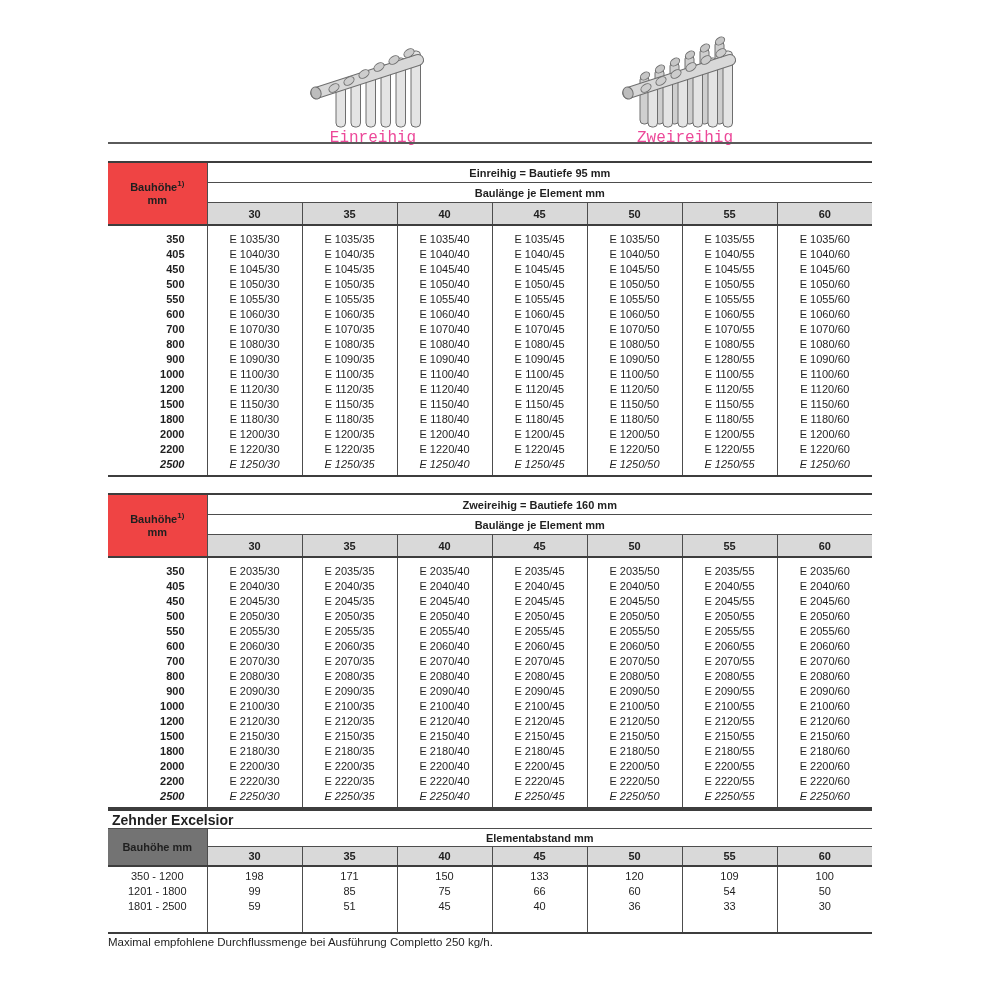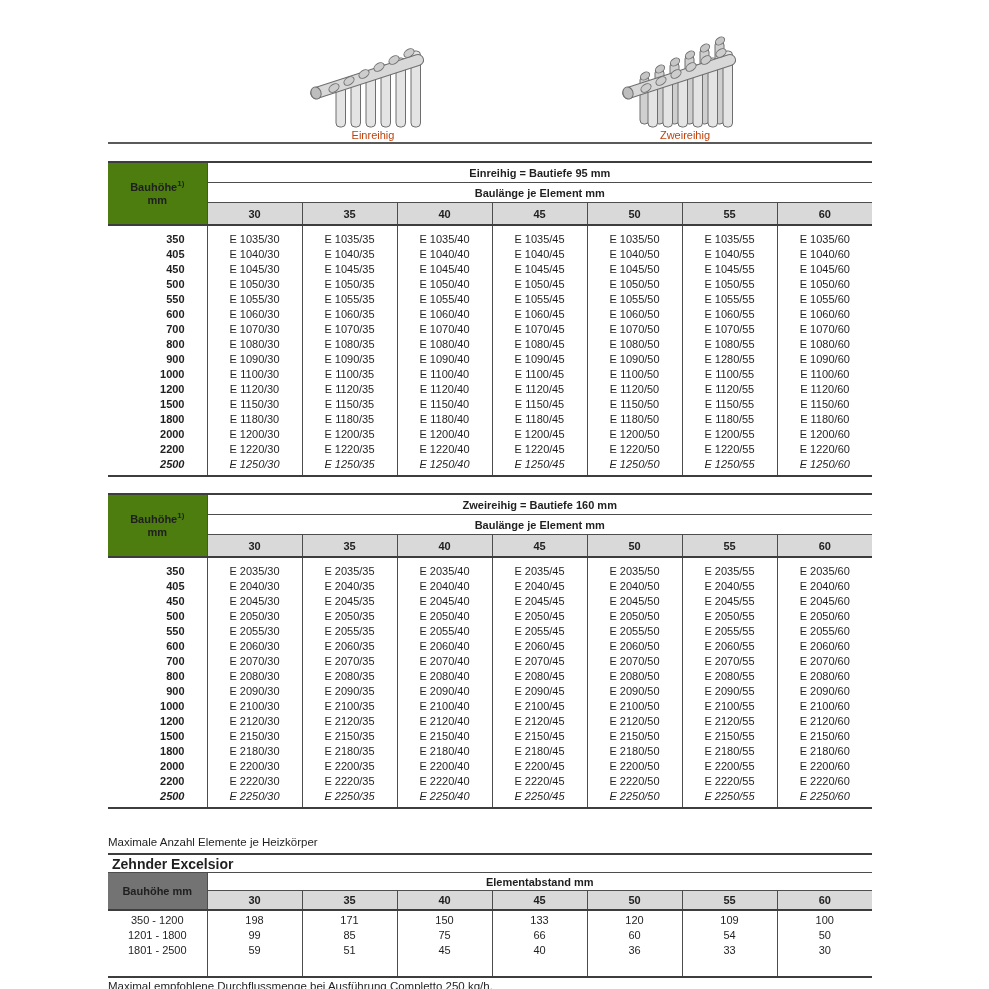--- a/index.html
+++ b/index.html
@@ -2,34 +2,34 @@
 <html><head>
 <meta charset="utf-8">
 <style>
   html,body{margin:0;padding:0;background:#ffffff;}
   body{width:989px;height:989px;font-family:"Liberation Sans", sans-serif;color:#1f1f1f;position:relative;overflow:hidden;}
 
   .fig{position:absolute;width:140px;top:8px;text-align:center;}
   .fig-ein{left:263px;}
   .fig-zwei{left:575px;}
   .fig svg{display:block;margin:0 auto;}
-  .fig .caption{font-size:11px;margin-top:1px;color:#c2410c;}
+  .fig .caption{font-size:16px;margin-top:1px;color:#ec4899;font-family:Liberation Mono, monospace;}
 
   .rule{position:absolute;top:142px;left:108px;width:764px;border-top:2px solid #5a5a5a;height:0;}
 
   .content{position:absolute;top:161px;left:108px;width:764px;}
 
   table{border-collapse:collapse;table-layout:fixed;width:764px;}
   col.c0{width:99px;}
   col.cd{width:95px;}
 
   
   .model-table{border-top:2px solid #3d3d3d;border-bottom:2px solid #3d3d3d;}
   .model-table th{font-size:11px;font-weight:bold;padding:0;}
-  .model-table .corner{background:#4d7c0f;border-right:1px solid #4d4d4d;border-bottom:2px solid #3d3d3d;line-height:13px;vertical-align:middle;}
+  .model-table .corner{background:#ef4444;border-right:1px solid #4d4d4d;border-bottom:2px solid #3d3d3d;line-height:13px;vertical-align:middle;}
   .model-table .span-title{height:19px;border-bottom:1px solid #4d4d4d;text-align:center;}
   .model-table .span-sub{height:19px;border-bottom:1px solid #4d4d4d;text-align:center;}
   .model-table tr.cols th{background:#d9d9d9;border-left:1px solid #4d4d4d;border-bottom:2px solid #3d3d3d;height:21px;text-align:center;}
   .model-table tbody td{font-size:11px;height:15px;line-height:15px;padding:0;}
   .model-table tbody td.cell{border-left:1px solid #4d4d4d;text-align:center;}
   .model-table tbody td.row-h{text-align:right;padding-right:22px;font-weight:bold;}
   .model-table tbody tr:first-child td{padding-top:6px;}
   .model-table tbody tr:last-child td{padding-bottom:3px;font-style:italic;}
   .t2{margin-top:16px;}
 
@@ -510,21 +510,20 @@
           <td class="cell">E 2250/40</td>
           <td class="cell">E 2250/45</td>
           <td class="cell">E 2250/50</td>
           <td class="cell">E 2250/55</td>
           <td class="cell">E 2250/60</td>
         </tr>
       </tbody>
   </table>
 
 
-  <p class="section-heading">Maximale Anzahl Elemente je Heizkörper</p>
 
   <table class="limits-table">
     <colgroup>
         <col class="c0">
         <col class="cd">
         <col class="cd">
         <col class="cd">
         <col class="cd">
         <col class="cd">
         <col class="cd">

